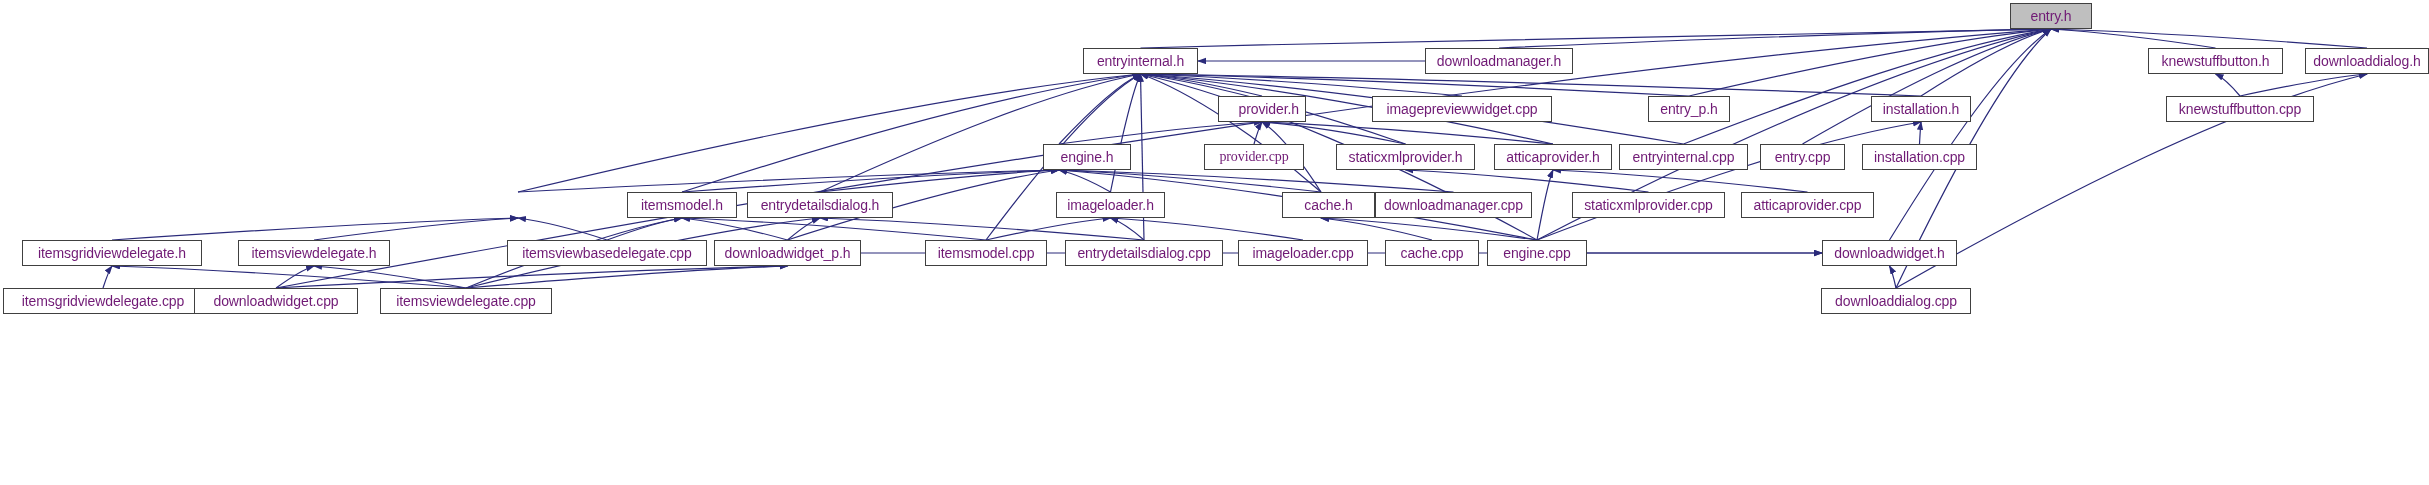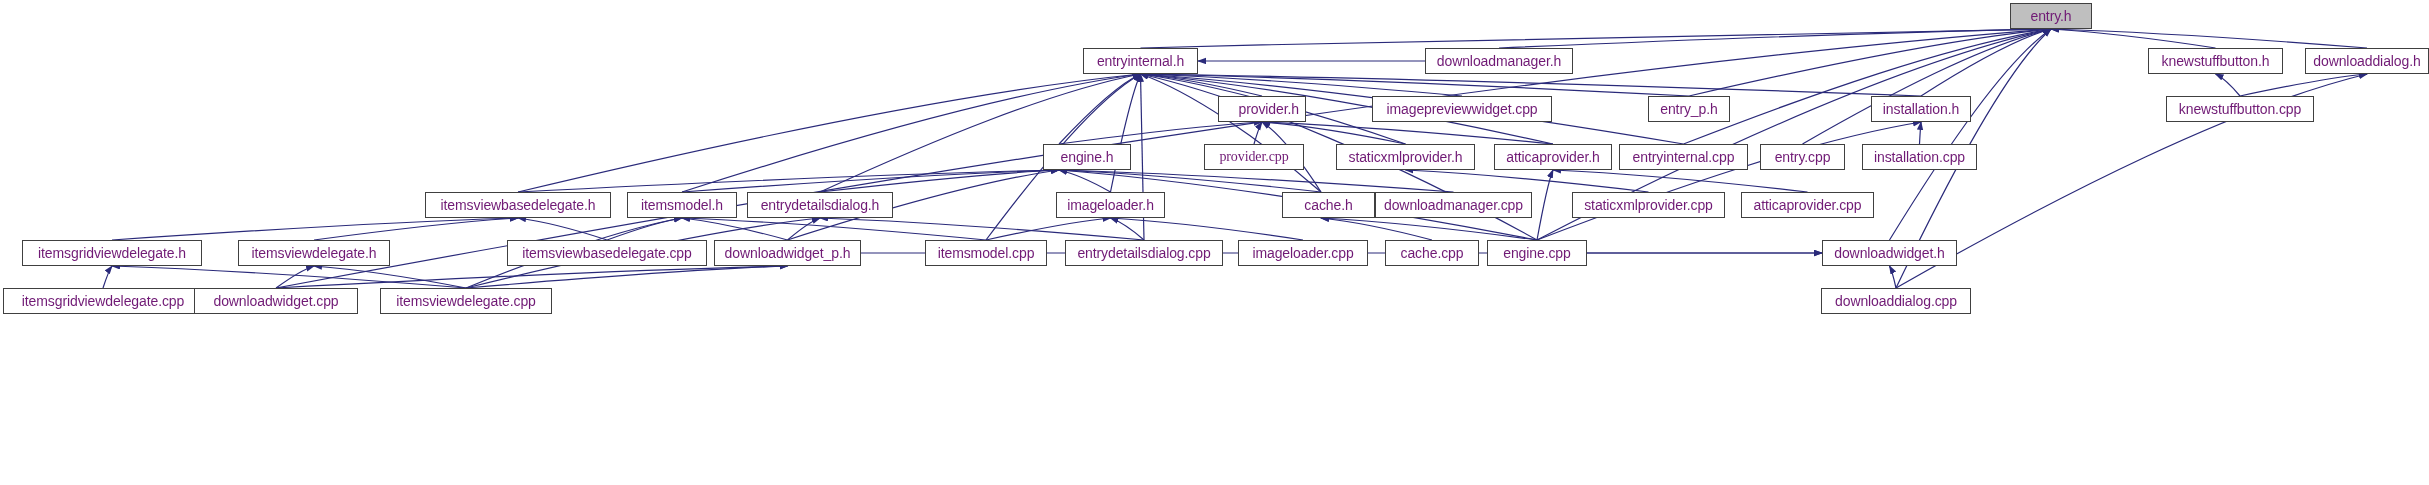--- a/index.html
+++ b/index.html
@@ -178,23 +178,20 @@
     </div>
     <div class="node" style="left: 1619px; top: 144px; width: 129px;">
       <span class="node-label">entryinternal.cpp</span>
     </div>
     <div class="node" style="left: 1760px; top: 144px; width: 85px;">
       <span class="node-label">entry.cpp</span>
     </div>
     <div class="node" style="left: 1862px; top: 144px; width: 115px;">
       <span class="node-label">installation.cpp</span>
     </div>
-    <div class="node" style="left: 425px; top: 192px; width: 186px;">
-      <span class="node-label">itemsviewbasedelegate.h</span>
-    </div>
     <div class="node" style="left: 627px; top: 192px; width: 110px;">
       <span class="node-label">itemsmodel.h</span>
     </div>
     <div class="node" style="left: 747px; top: 192px; width: 146px;">
       <span class="node-label">entrydetailsdialog.h</span>
     </div>
     <div class="node" style="left: 1056px; top: 192px; width: 109px;">
       <span class="node-label">imageloader.h</span>
     </div>
     <div class="node" style="left: 1282px; top: 192px; width: 93px;">

